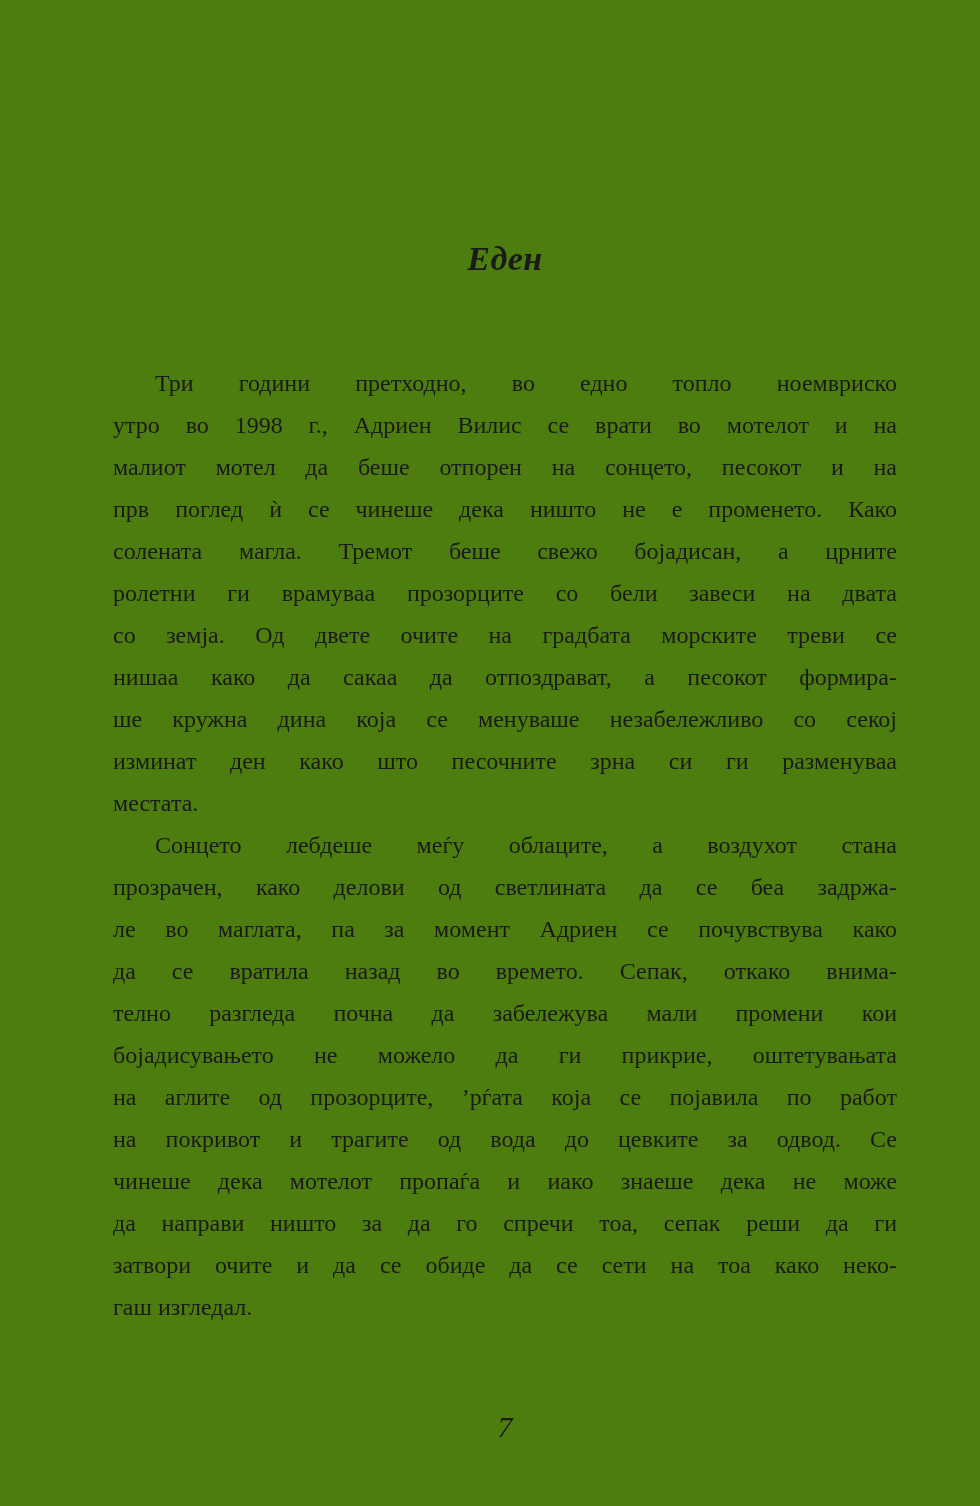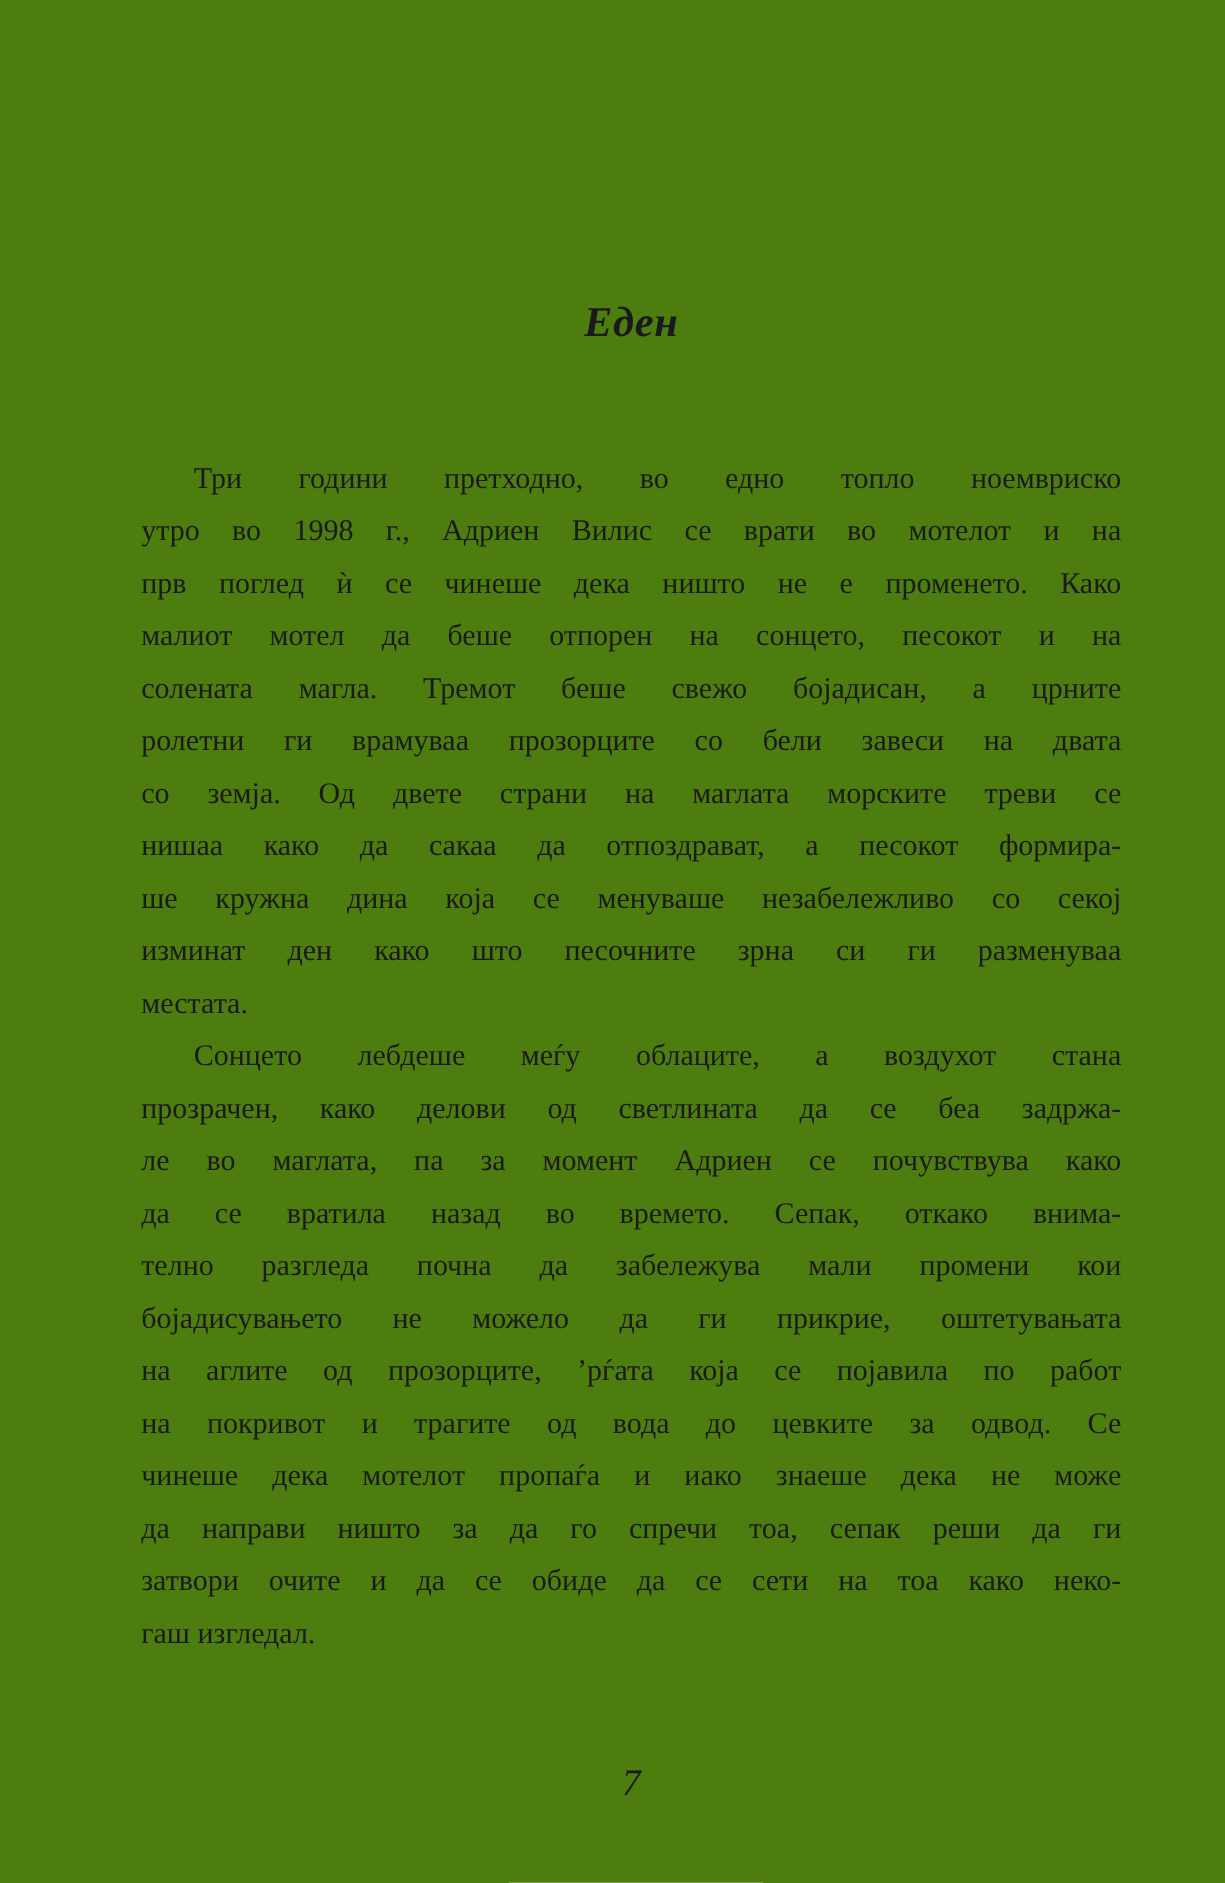--- a/index.html
+++ b/index.html
@@ -66,25 +66,25 @@
 </style>
 </head>
 <body>
 
 <div class="page">
   <h1 class="chapter-title">Еден</h1>
 
   <div class="body-text">
       <div class="line indent">Три години претходно, во едно топло ноемвриско</div>
       <div class="line">утро во 1998 г., Адриен Вилис се врати во мотелот и на</div>
+      <div class="line">малиот мотел да беше отпорен на сонцето, песокот и на</div>
       <div class="line">прв поглед ѝ се чинеше дека ништо не е променето. Како</div>
-      <div class="line">малиот мотел да беше отпорен на сонцето, песокот и на</div>
       <div class="line">солената магла. Тремот беше свежо бојадисан, а црните</div>
       <div class="line">ролетни ги врамуваа прозорците со бели завеси на двата</div>
-      <div class="line">со земја. Од двете страни на маглата морските треви се</div>
+      <div class="line">со земја. Од двете очите на градбата морските треви се</div>
       <div class="line">нишаа како да сакаа да отпоздрават, а песокот формира-</div>
       <div class="line">ше кружна дина која се менуваше незабележливо со секој</div>
       <div class="line">изминат ден како што песочните зрна си ги разменуваа</div>
       <div class="line last">местата.</div>
       <div class="line indent">Сонцето лебдеше меѓу облаците, а воздухот стана</div>
       <div class="line">прозрачен, како делови од светлината да се беа задржа-</div>
       <div class="line">ле во маглата, па за момент Адриен се почувствува како</div>
       <div class="line">да се вратила назад во времето. Сепак, откако внима-</div>
       <div class="line">телно разгледа почна да забележува мали промени кои</div>
       <div class="line">бојадисувањето не можело да ги прикрие, оштетувањата</div>

